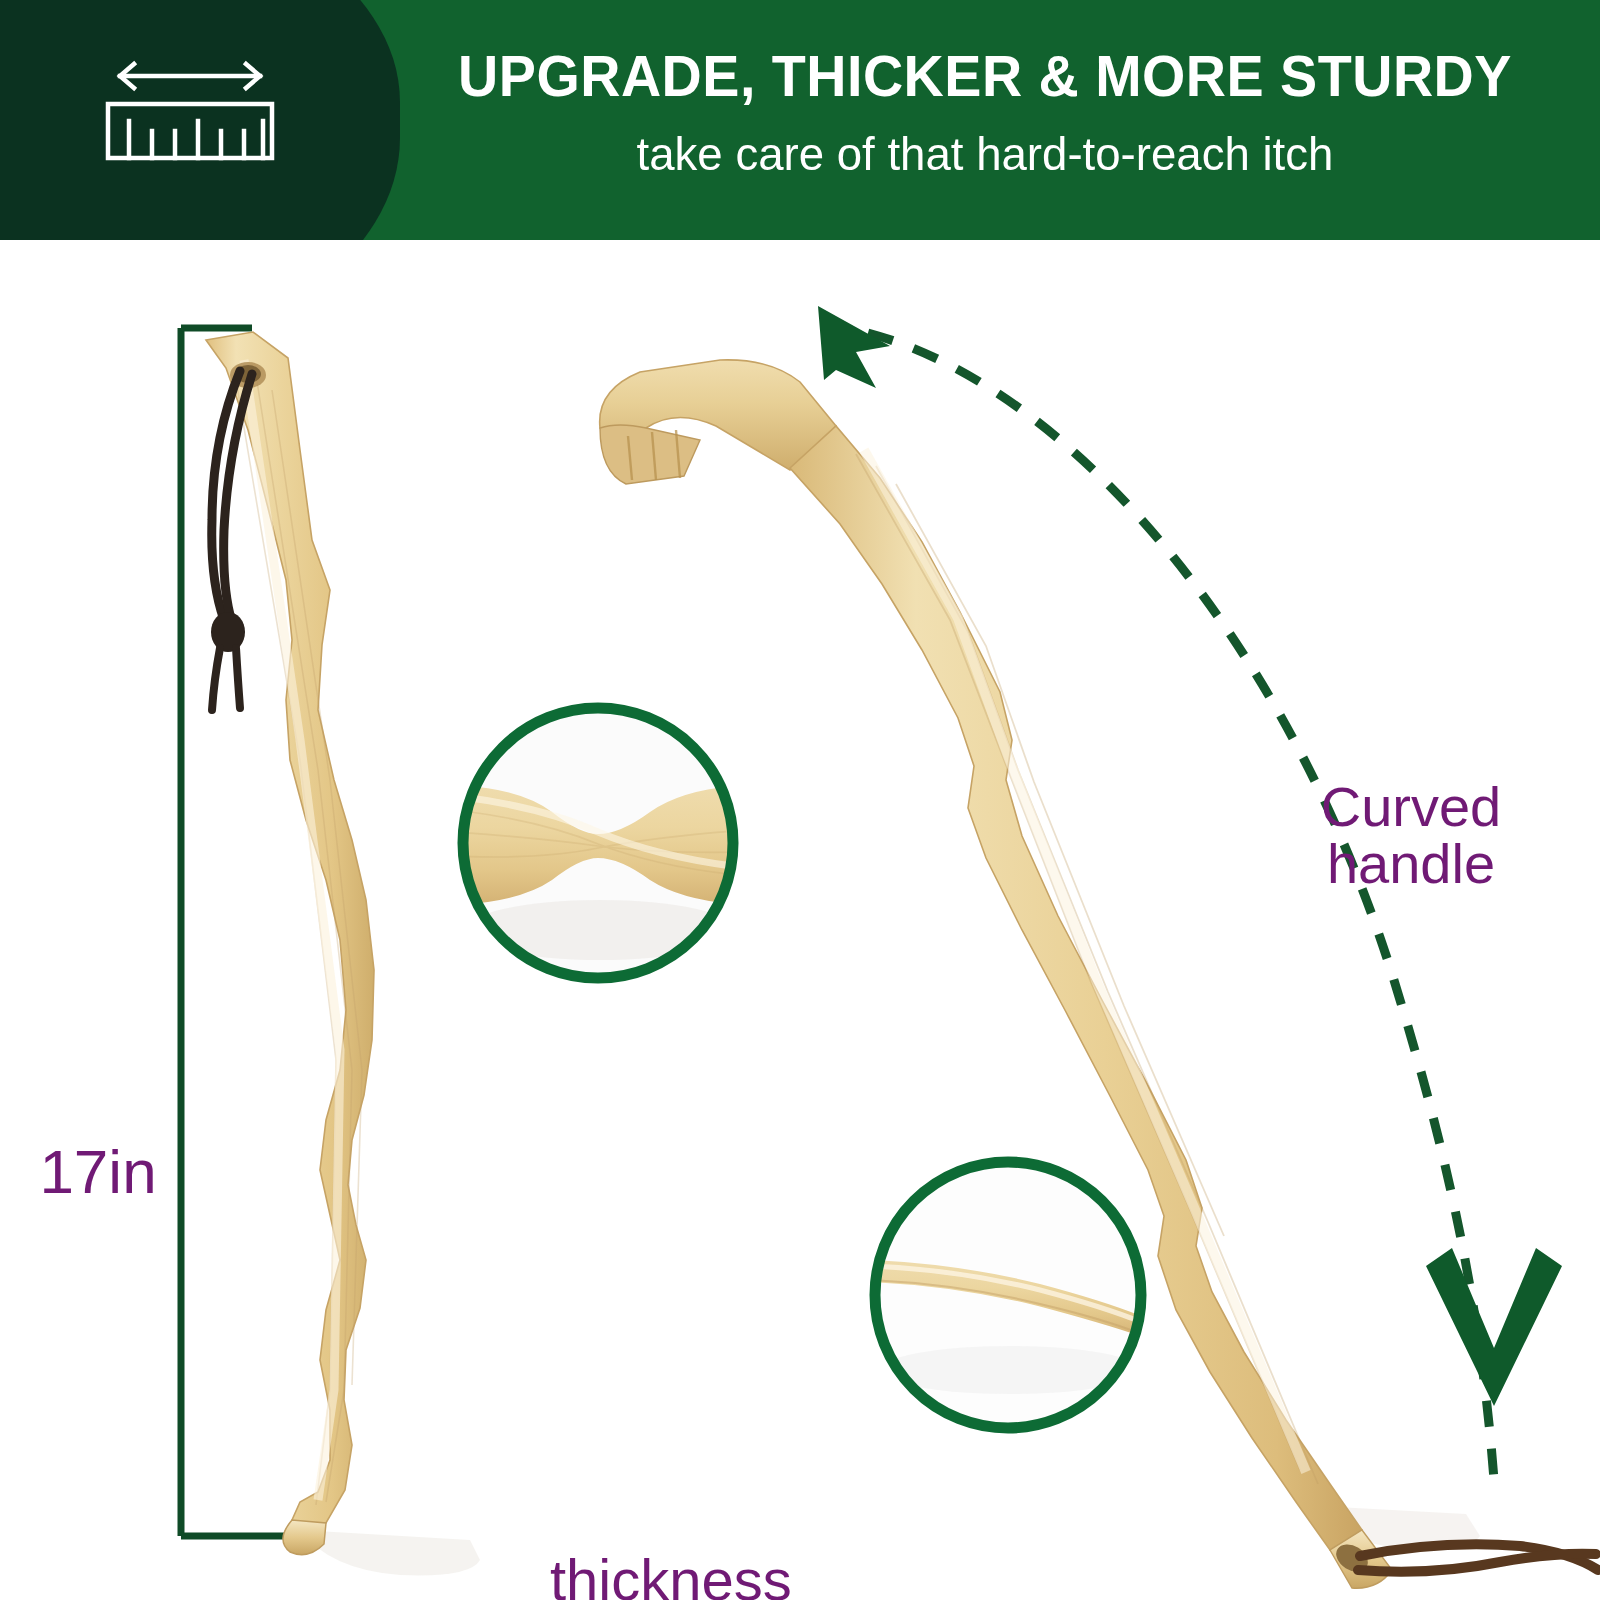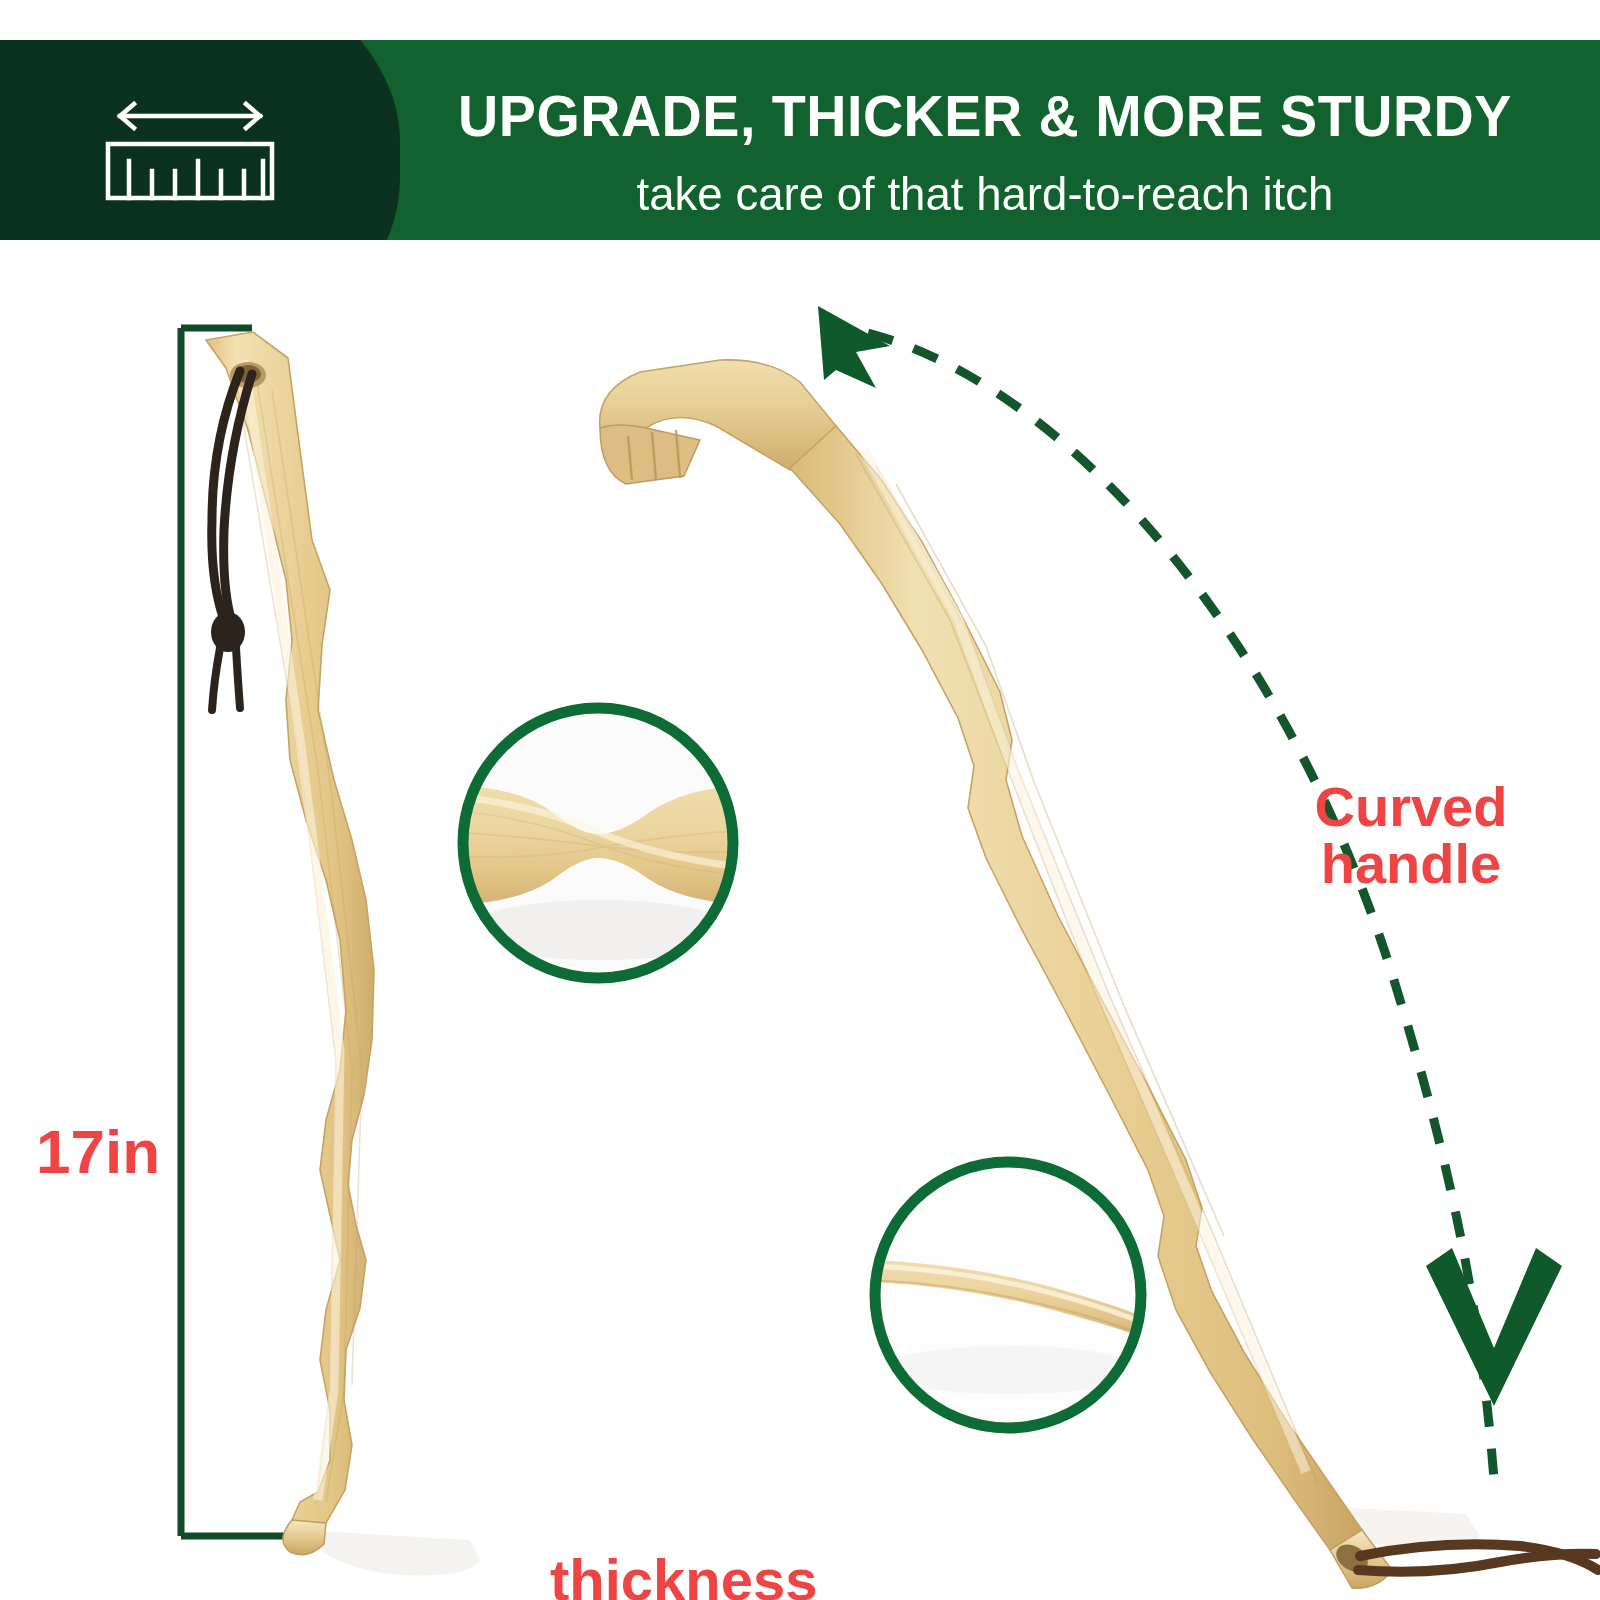--- a/index.html
+++ b/index.html
@@ -14,21 +14,20 @@
     width:1600px; height:1600px;
     background:#ffffff;
   }
 
   
   .banner {
     position:absolute; left:0; top:0;
     width:1600px; height:240px;
     background:#11622e;
     overflow:hidden;
-    margin-top:40px;
   }
   .banner-dark {
     position:absolute; left:-260px; top:-120px;
     width:660px; height:480px;
     background:#0b3220;
     border-radius:50% 58% 54% 50% / 50% 50% 50% 50%;
   }
   .banner-dark2 {
     position:absolute; left:-300px; top:-60px;
     width:560px; height:360px;
@@ -70,32 +69,32 @@
   .stage {
     position:absolute; left:0; top:240px;
     width:1600px; height:1360px;
     background:#ffffff;
   }
   .stage svg { position:absolute; left:0; top:0; }
 
   
   .lbl {
     position:absolute;
-    color:#ef4444;
-    font-weight:700;
+    color:#701a75;
+    font-weight:400;
     line-height:1.02;
     white-space:nowrap;
   }
   .lbl-size {
     left:8px; top:880px;
     font-size:62px;
     text-align:center;
     width:180px;
   }
-  .lbl-size .l2 { display:block; }
+  .lbl-size .l2 { display:block;margin-top:20px; }
 
   .lbl-width {
     left:688px; top:885px;
     font-size:58px;
     text-align:left;
   }
   .lbl-width .l1 { display:block; padding-left:74px; }
   .lbl-width .l2 { display:block; }
 
   .lbl-thick {

